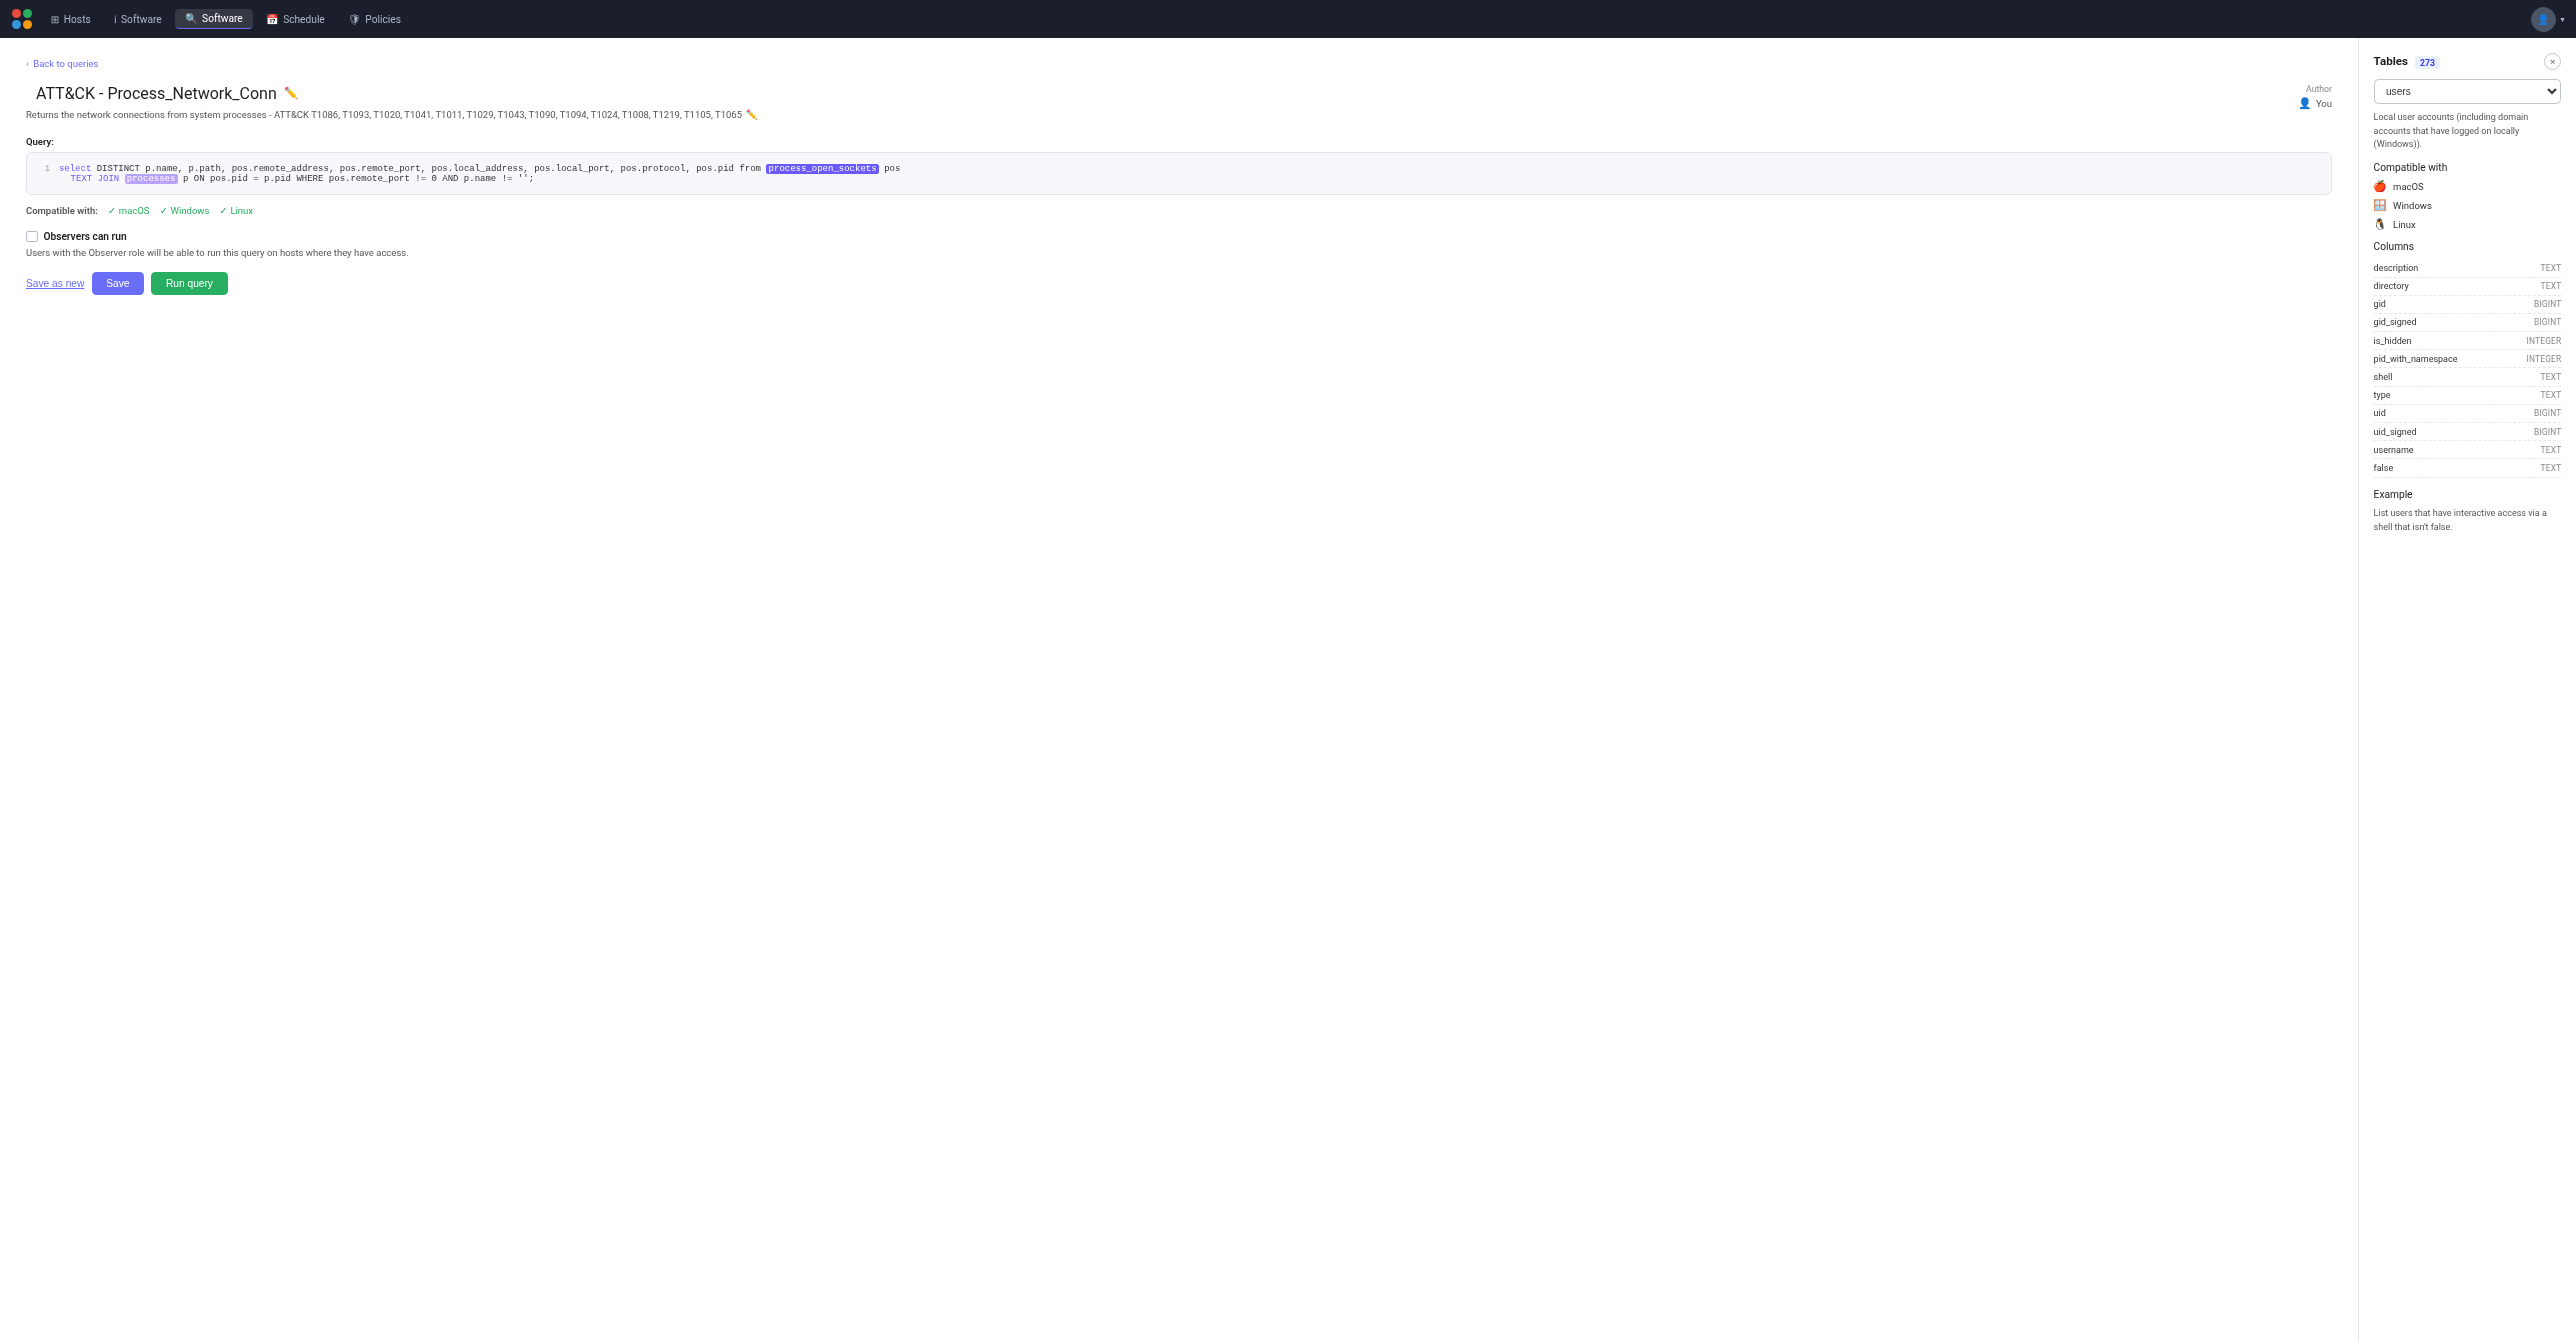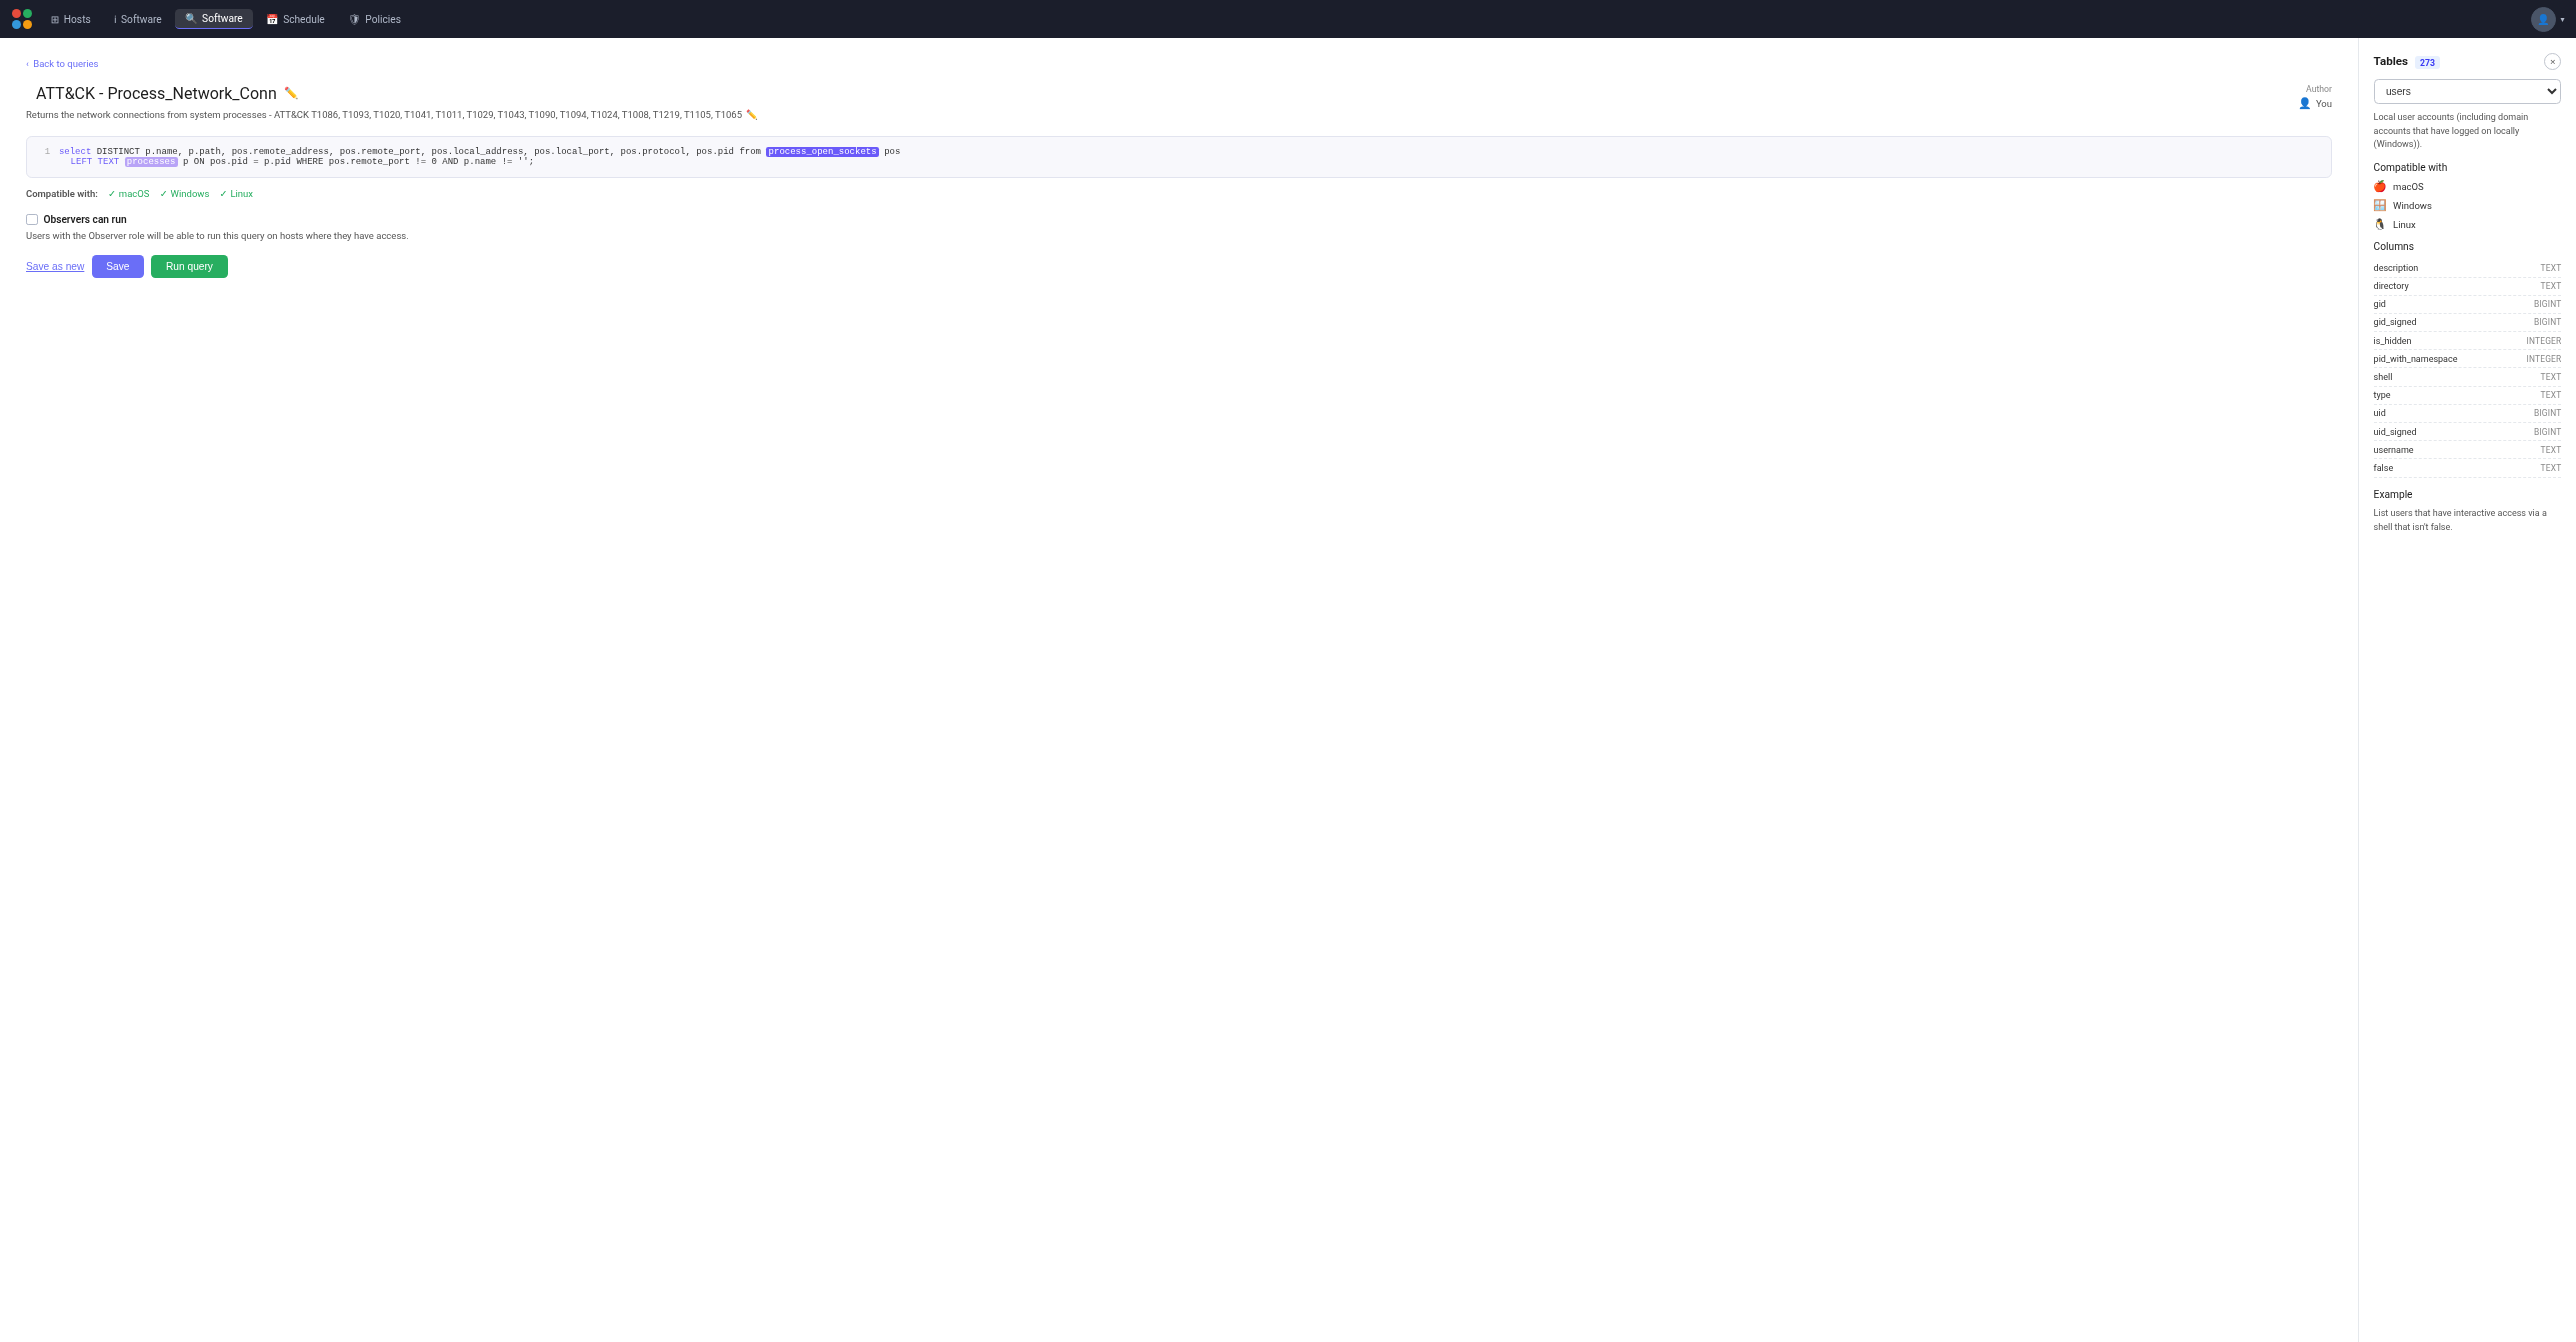--- a/index.html
+++ b/index.html
@@ -160,34 +160,35 @@
 
       <div class="author-box">
         <span class="author-label">Author</span>
         <div class="author-value">
           <span class="author-icon">👤</span>
           <span>You</span>
         </div>
       </div>
     </div>
 
+    <div class="query-label">Query:</div>
 
     <div class="code-block">
       <div class="code-line">
         <span class="line-num">1</span>
         <span>
           <span class="kw">select</span>
           <span> DISTINCT p.name, p.path, pos.remote_address, pos.remote_port, pos.local_address, pos.local_port, pos.protocol, pos.pid from </span>
           <span class="fn-highlight">process_open_sockets</span>
           <span> pos</span>
         </span>
       </div>
       <div class="code-line-2">
         <span>
-          <span class="kw">LEFT TEXT</span>
+          <span class="kw">TEXT JOIN</span>
           <span> </span>
           <span class="tbl-highlight">processes</span>
           <span> p ON pos.pid = p.pid WHERE pos.remote_port != 0 AND p.name != '';</span>
         </span>
       </div>
     </div>
 
     <div class="compat-row">
       <span class="compat-label">Compatible with:</span>
       <span class="compat-item">

